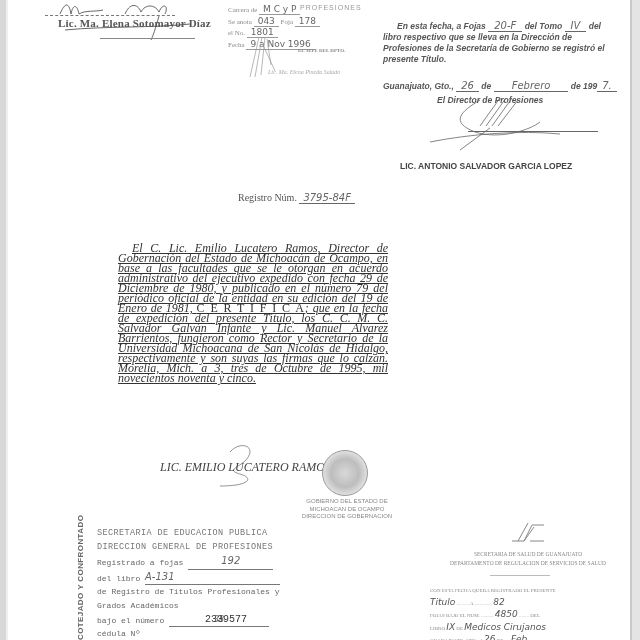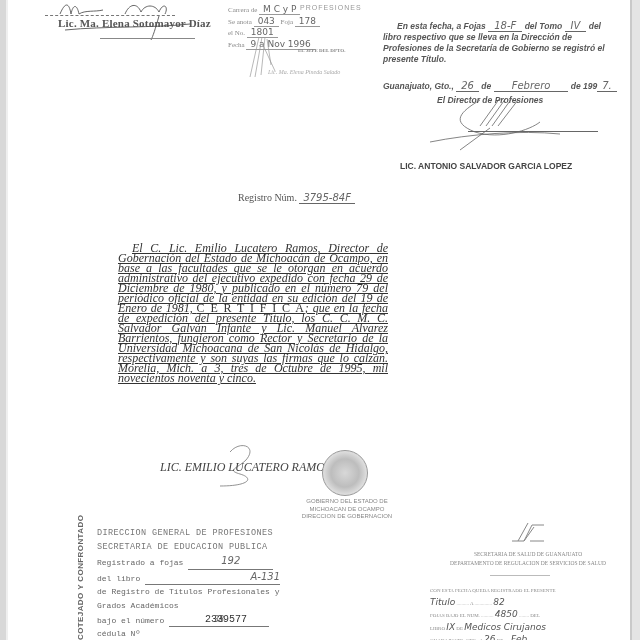--- a/index.html
+++ b/index.html
@@ -102,21 +102,21 @@
 </div>
 <div class="abs sans stamp-side" style="left:300px;top:4px;">PROFESIONES</div>
 <div class="abs stamp-foot">EL JEFE DEL DPTO.</div>
 <svg class="abs" style="left:245px;top:35px" width="40" height="45">
   <path d="M14 2 L5 42 M17 2 L10 42 M20 2 L16 40 M22 4 L26 30 M18 10 L30 36" stroke="#9a9a9a" fill="none" stroke-width="0.7"></path>
 </svg>
 <div class="abs stamp-name">Lic. Ma. Elena Pineda Salado</div>
 
 <div class="abs notice">
   <span style="padding-left:14px;">En esta fecha, a Fojas</span>
-  <span class="hv">18-F</span>
+  <span class="hv">20-F</span>
   <span>del Tomo</span>
   <span class="hv">IV</span>
   <span>del libro respectivo que se lleva en la Dirección de Profesiones de la Secretaría de Gobierno se registró el presente Título.</span>
 </div>
 <div class="abs dateline">
   <span>Guanajuato, Gto.,</span>
   <span class="hv">26</span>
   <span>de</span>
   <span class="hv" style="padding:0 18px;">Febrero</span>
   <span>de 199</span><span class="hv">7.</span>
@@ -144,29 +144,29 @@
 <div class="abs sig2-name">LIC. EMILIO LUCATERO RAMOS</div>
 <div class="abs seal"></div>
 <div class="abs seal-text">
   <div>GOBIERNO DEL ESTADO DE</div>
   <div>MICHOACAN DE OCAMPO</div>
   <div>DIRECCION DE GOBERNACION</div>
 </div>
 
 <div class="abs sep-side">COTEJADO Y CONFRONTADO</div>
 <div class="abs sep">
+  <div class="title">SECRETARIA DE EDUCACION PUBLICA</div>
   <div class="title">DIRECCION GENERAL DE PROFESIONES</div>
-  <div class="title">SECRETARIA DE EDUCACION PUBLICA</div>
   <div class="row">
     <span>Registrado a fojas</span>
     <span class="fill" style="width:85px;text-align:center;"><span class="hv">192</span></span>
   </div>
   <div class="row">
     <span>del libro</span>
-    <span class="fill" style="width:135px;text-align:right;"><span class="hv">A-131</span></span>
+    <span class="fill" style="width:135px;text-align:left;"><span class="hv">A-131</span></span>
   </div>
   <div class="row">de Registro de Títulos Profesionales y</div>
   <div class="row">Grados Académicos</div>
   <div class="row">
     <span>bajo el número</span>
     <span class="fill" style="width:100px;text-align:center;"><span class="hv" style="font-size:8px;margin-top:32px;">38</span></span>
   </div>
   <div class="row">
     <span>cédula Nº</span>
     <span class="fill" style="width:125px;"></span>

